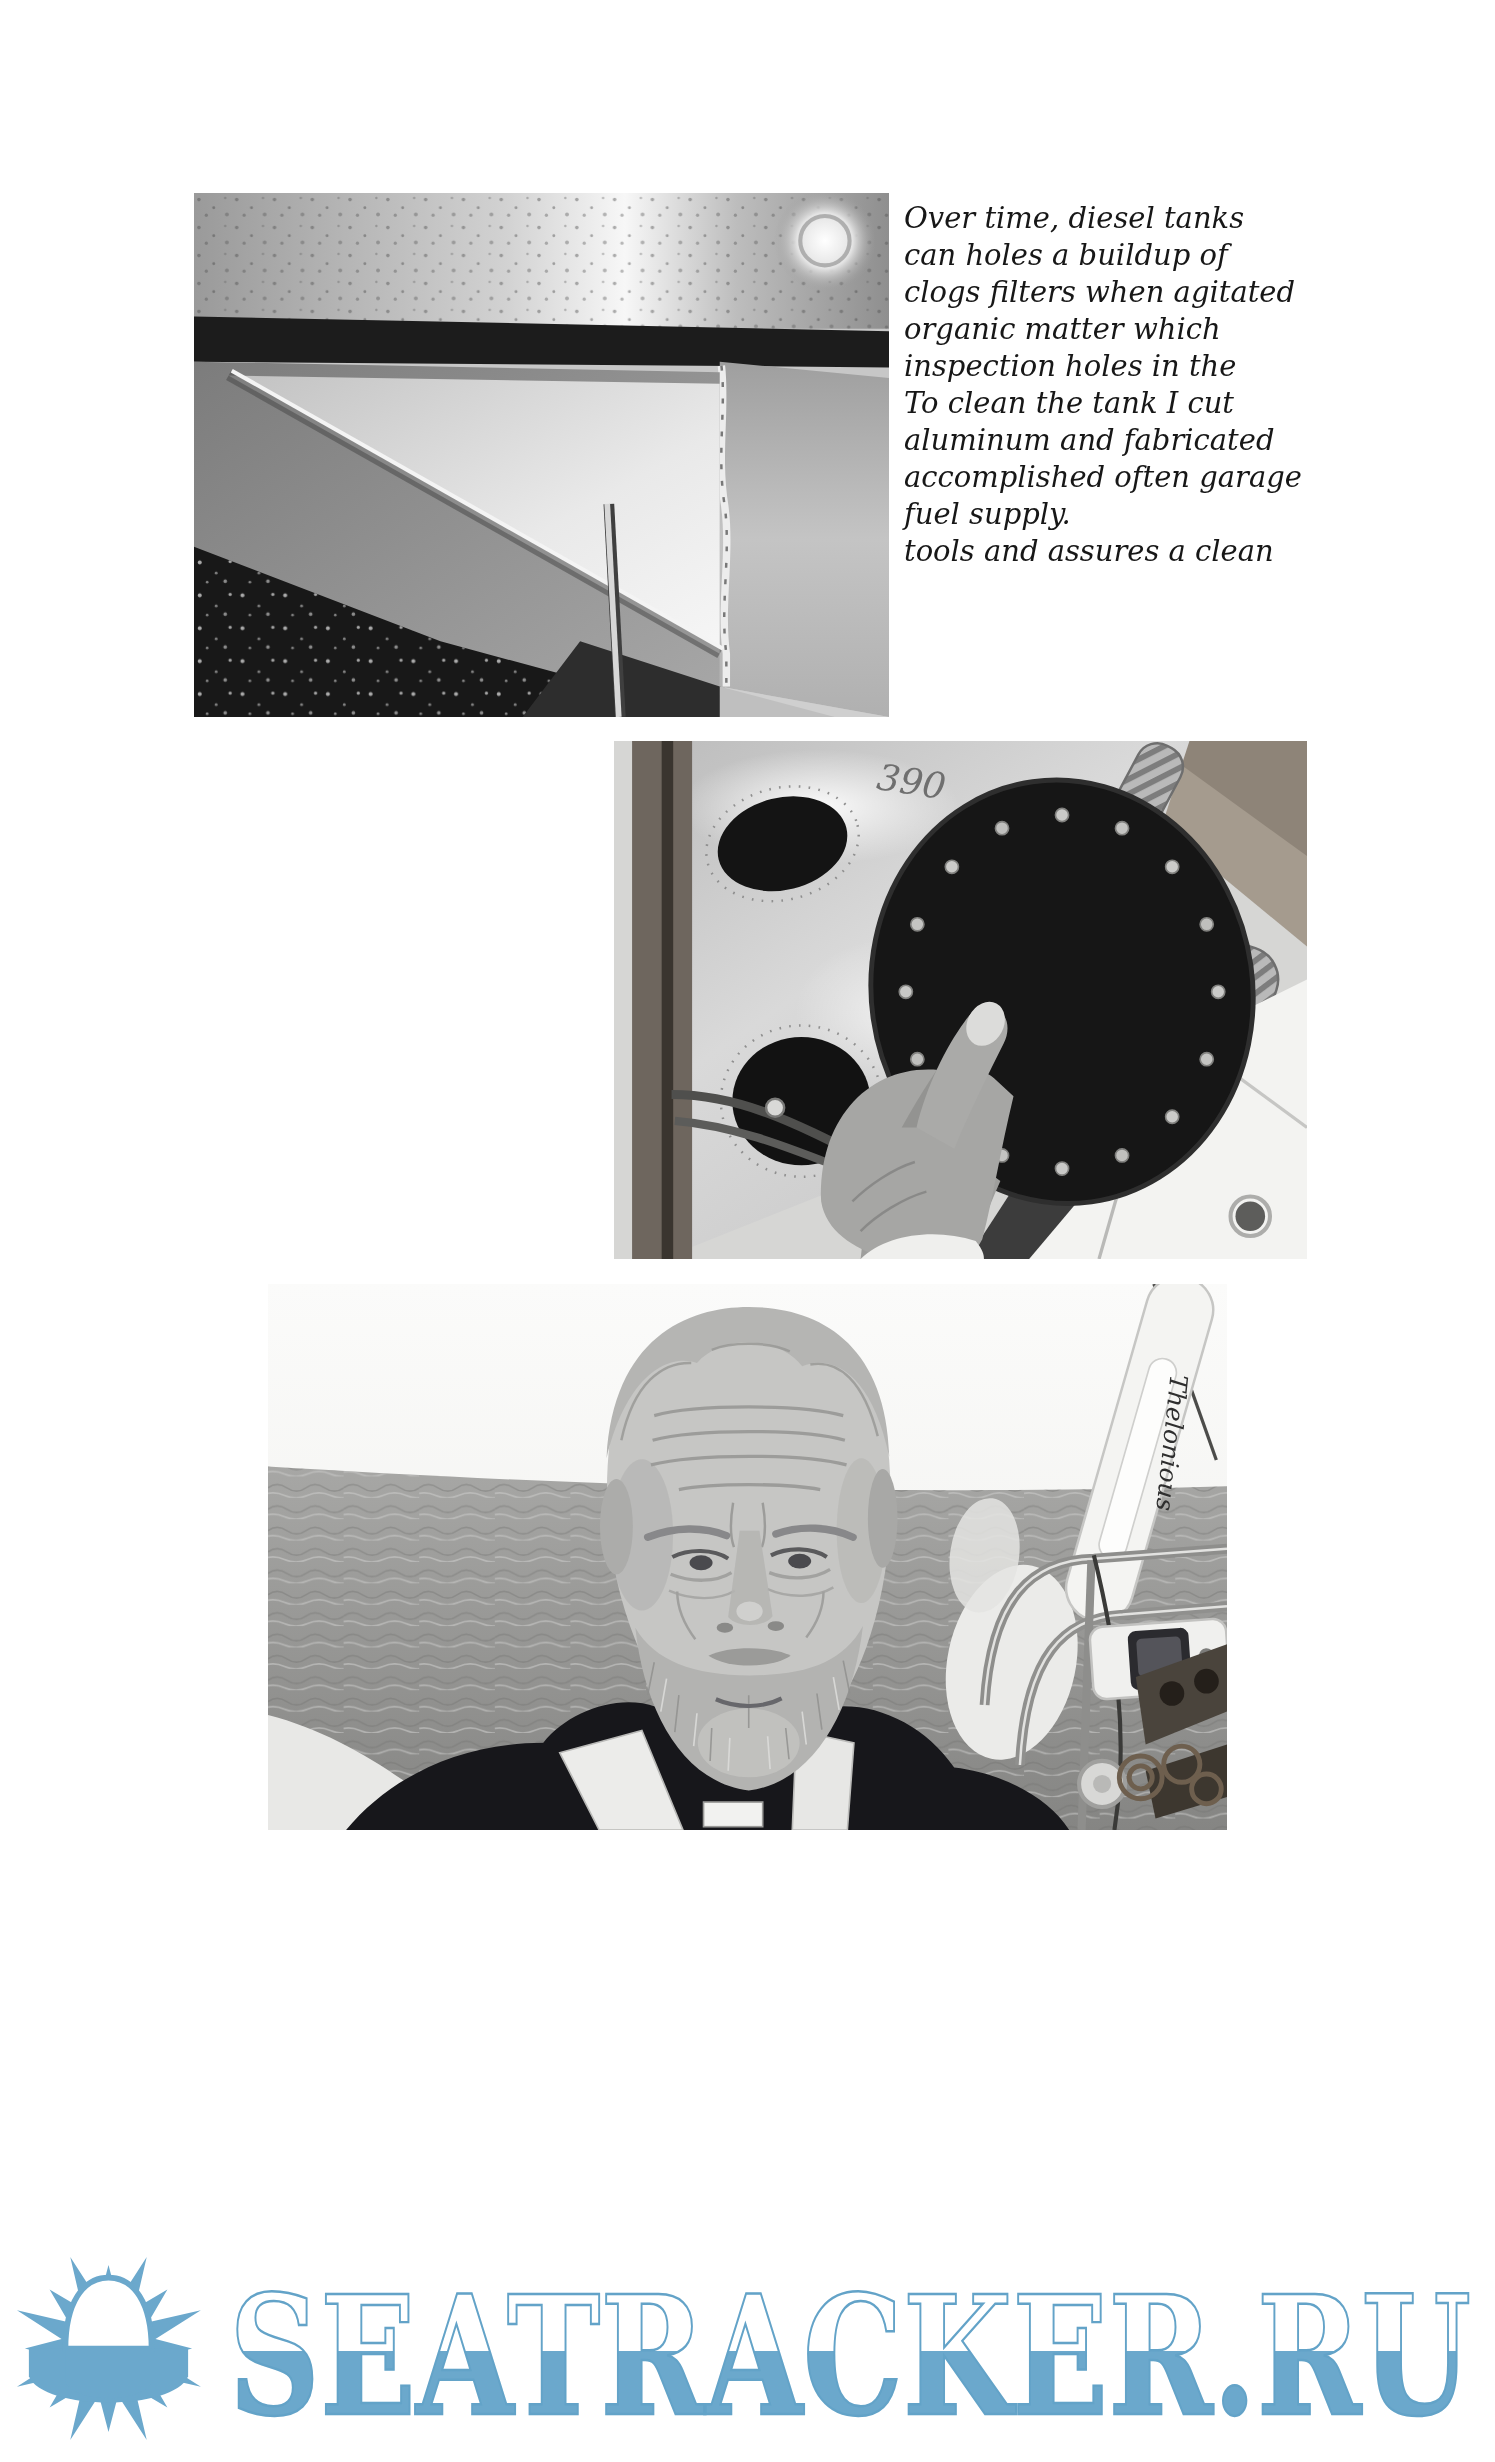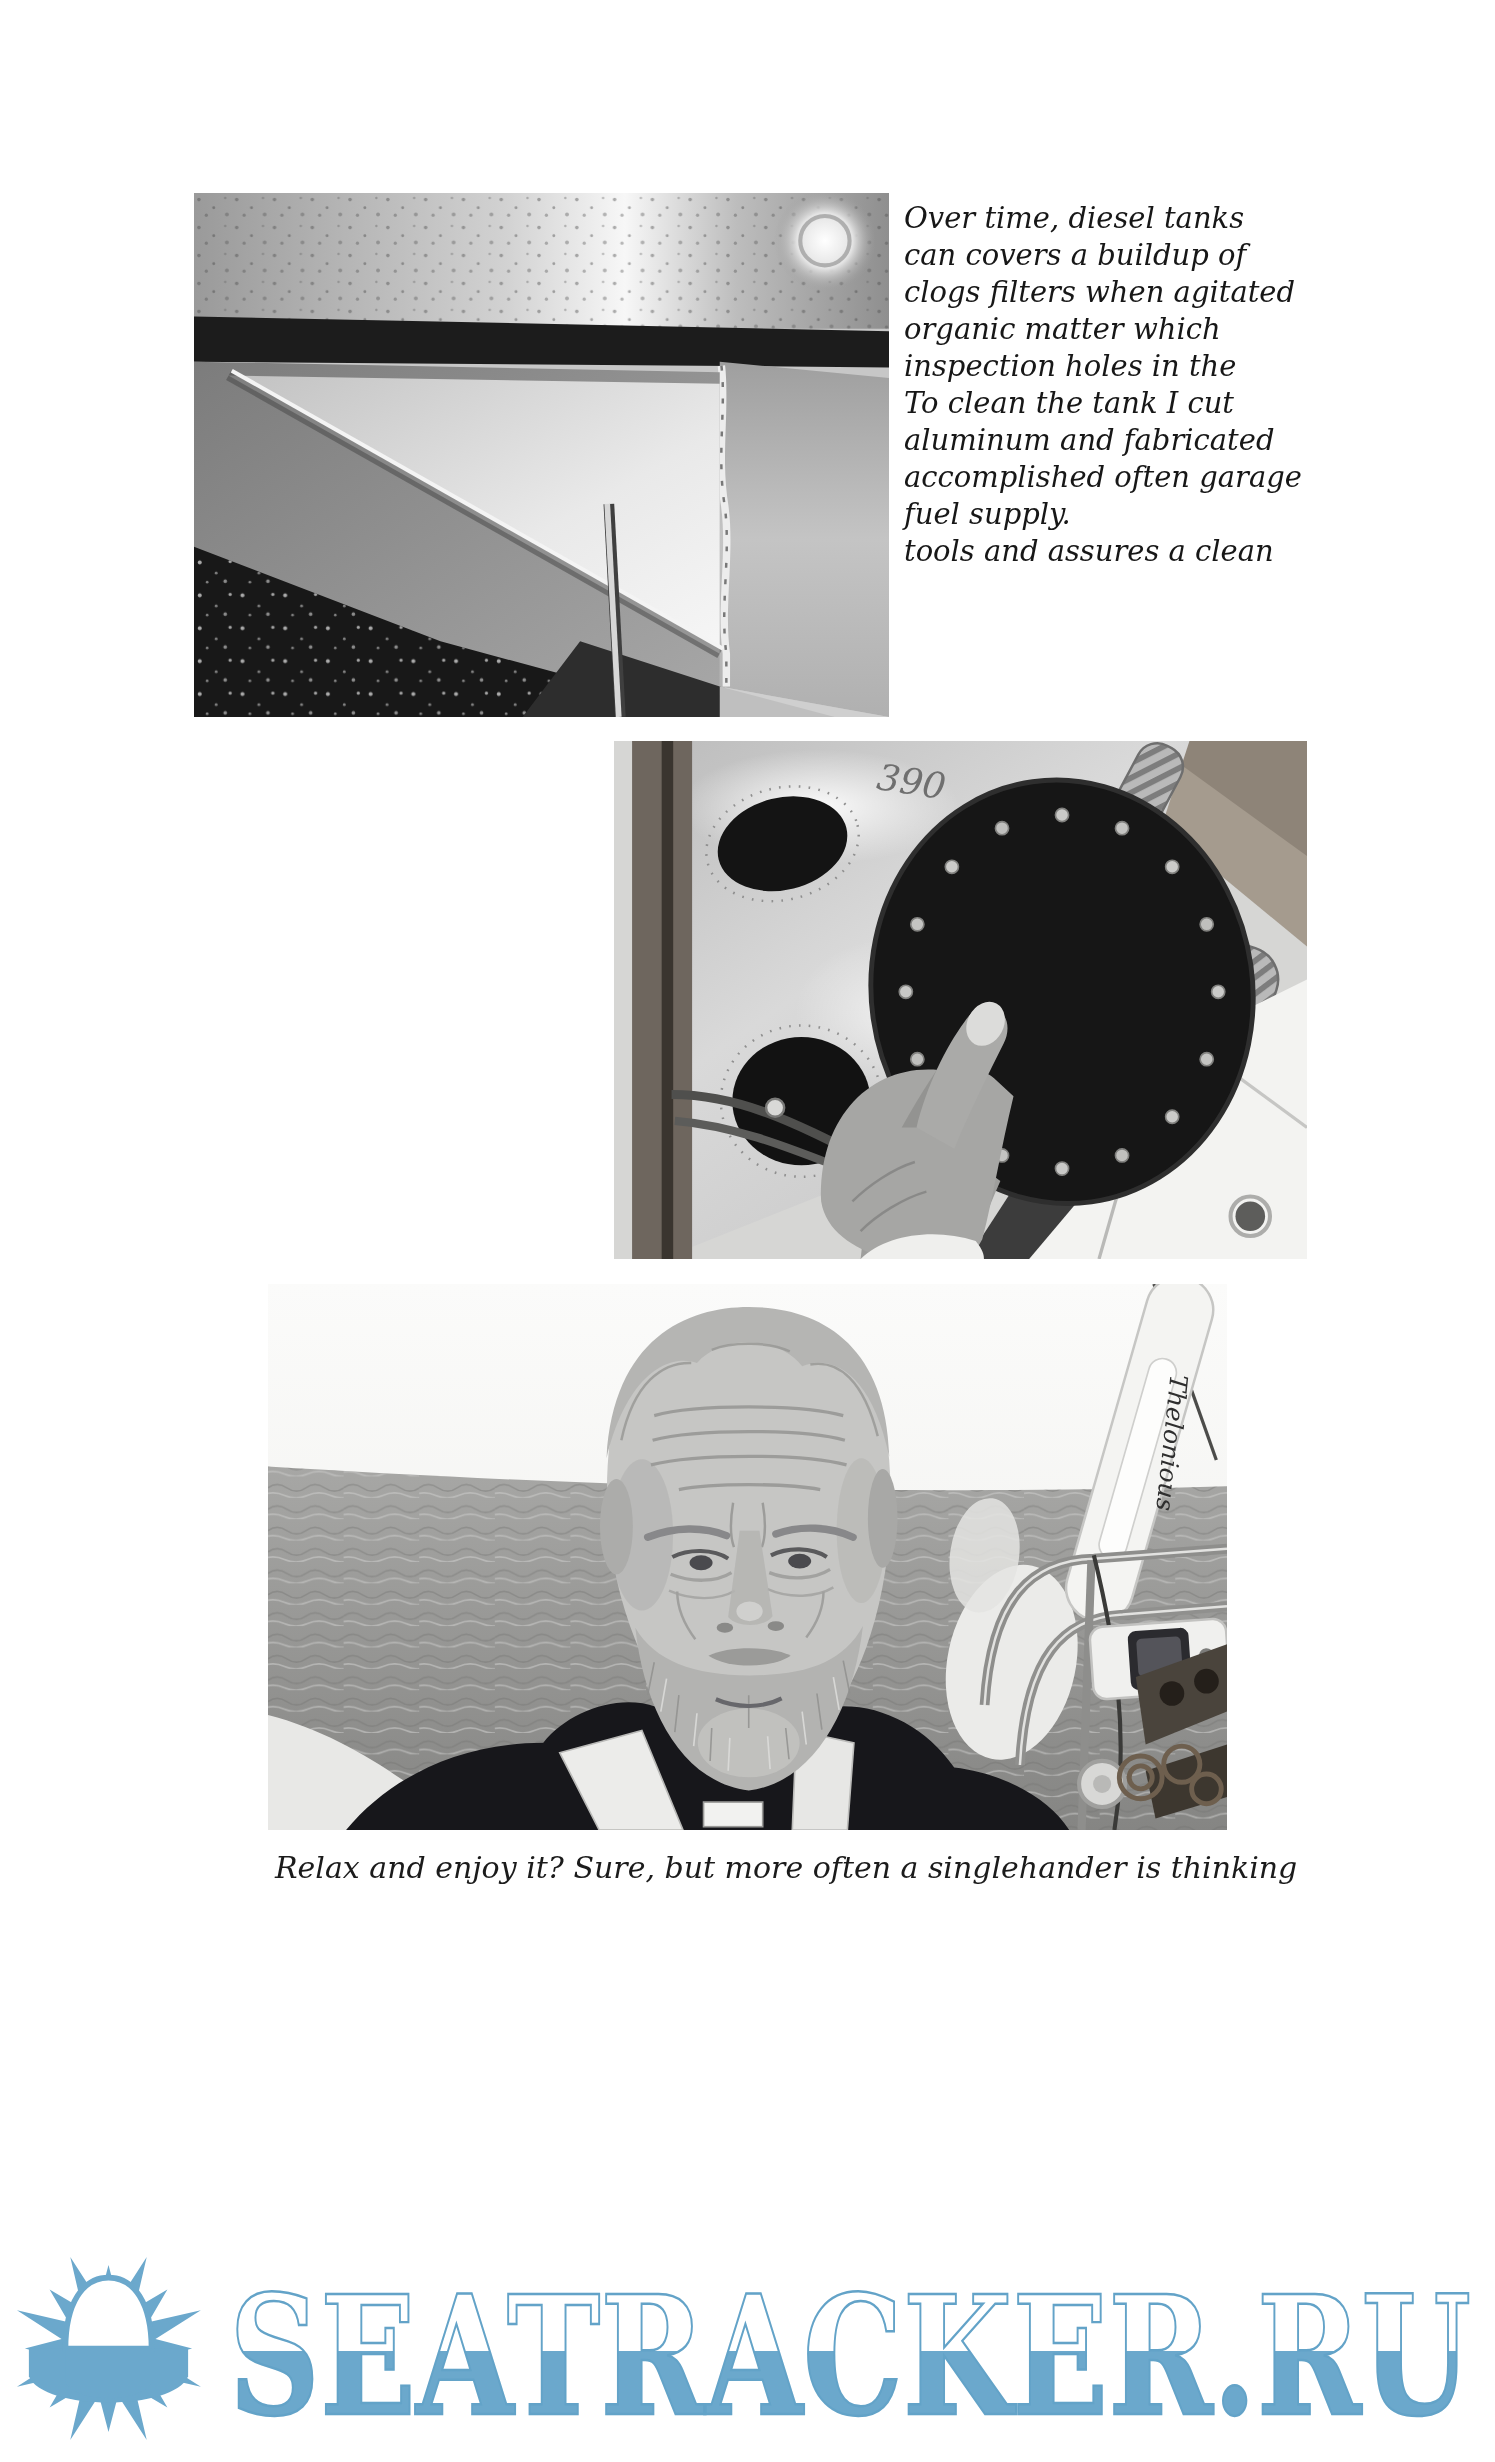--- a/index.html
+++ b/index.html
@@ -96,21 +96,21 @@
       <polygon points="470,545 640,600 780,637 400,637" fill="#2d2d2d"></polygon>
       <polygon points="640,600 846,637 640,637" fill="#cfcfcf" opacity="0.9"></polygon>
 
       <line x1="505" y1="378" x2="519" y2="637" stroke="#3f3f3f" stroke-width="13"></line>
       <line x1="503" y1="378" x2="517" y2="637" stroke="#d7d7d7" stroke-width="7"></line>
     </svg>
   </figure>
 
   <div class="side-note">
     <div>Over time, diesel tanks</div>
-    <div>can covers a buildup of</div>
+    <div>can holes a buildup of</div>
     <div>clogs filters when agitated</div>
     <div>organic matter which</div>
     <div>inspection holes in the</div>
     <div>To clean the tank I cut</div>
     <div>aluminum and fabricated</div>
     <div>accomplished often garage</div>
     <div>fuel supply.</div>
     <div>tools and assures a clean</div>
   </div>
 
@@ -329,21 +329,20 @@
               <path d="M485,480 L478,520 M522,522 L518,562 M562,552 L560,592 M608,550 L611,590 M650,520 L655,560 M688,478 L695,518"></path>
             </g>
             <path d="M545,505 C570,516 602,516 625,504" stroke="#67676b" stroke-width="5" fill="none"></path>
           </g>
         </g>
       </g>
     </svg>
   </figure>
 
   <div class="caption">
-    <div>Relax and enjoy it? Sure, but more often a singlehander is thinking</div>
   </div>
 
   <div>
     <svg class="sun" viewBox="0 0 260 250">
       <polygon fill="#6ba8cc" points="235,125 189,137 246,173 180,158 204,199 163,175 178,240 142,184 130,230 118,184 82,240 97,175 56,199 80,158 15,173 71,137 25,125 71,113 15,77 80,92 56,51 97,75 82,10 118,66 130,20 142,66 178,10 163,75 204,51 180,92 246,77 189,113"></polygon>
       <path d="M30,125 L230,125 L230,160 C212,204 48,204 30,160 Z" fill="#6ba8cc"></path>
       <path d="M76,125 C76,68 98,36 130,36 C162,36 184,68 184,125 Z" fill="#ffffff" stroke="#6ba8cc" stroke-width="7"></path>
       <path d="M76,125 L184,125 L184,168 C168,194 92,194 76,168 Z" fill="#6ba8cc"></path>
     </svg>
     <svg class="watermark-text" viewBox="0 0 1530 168">

